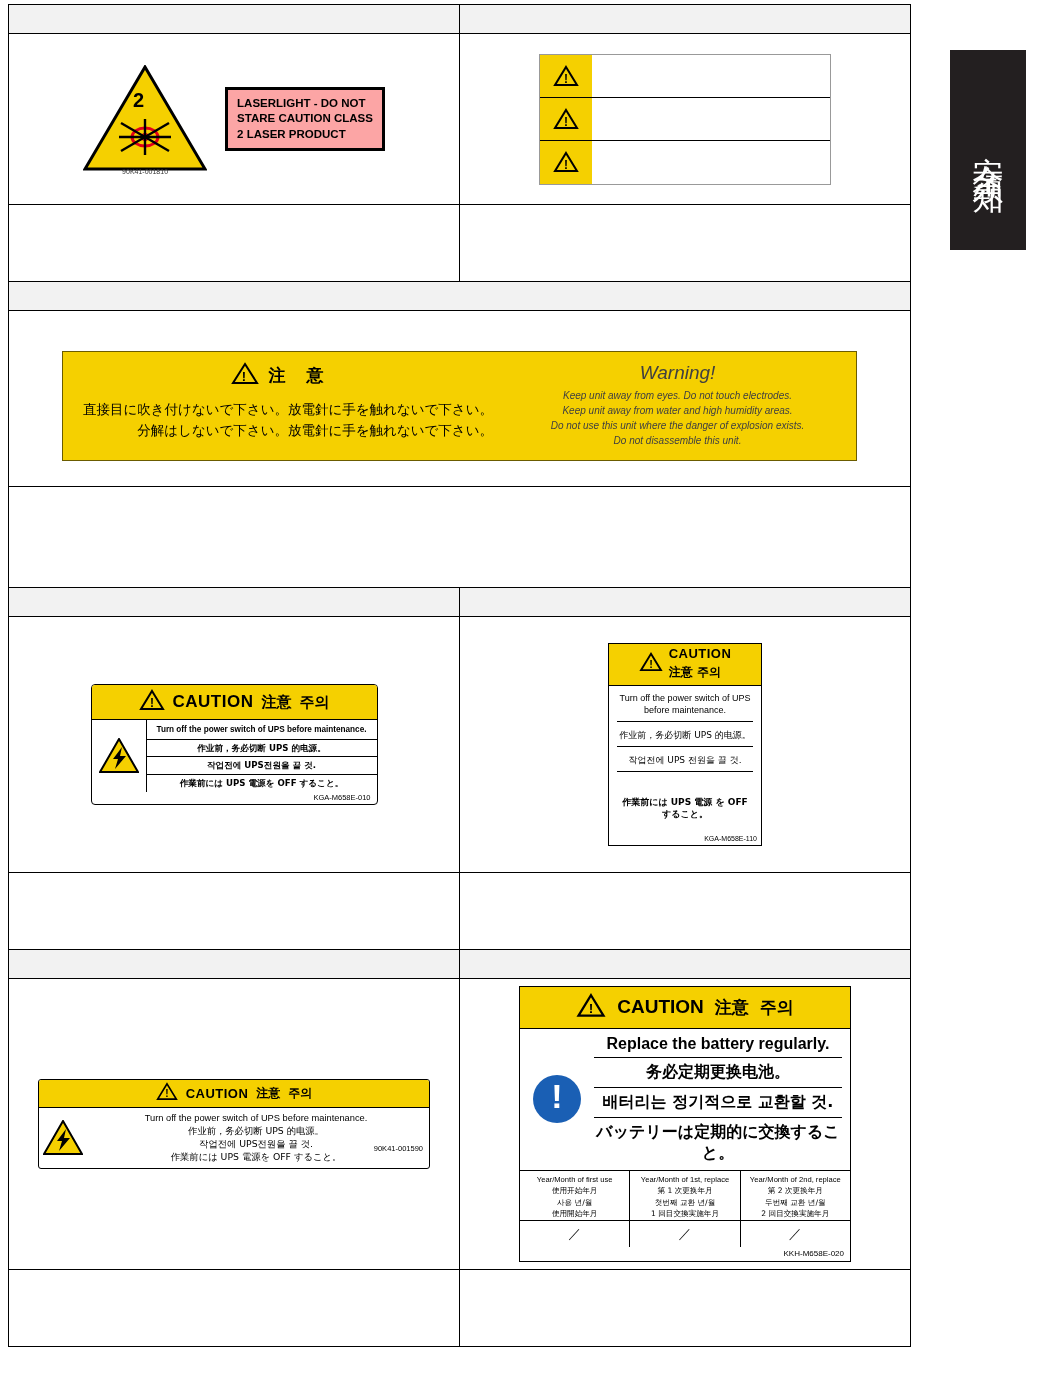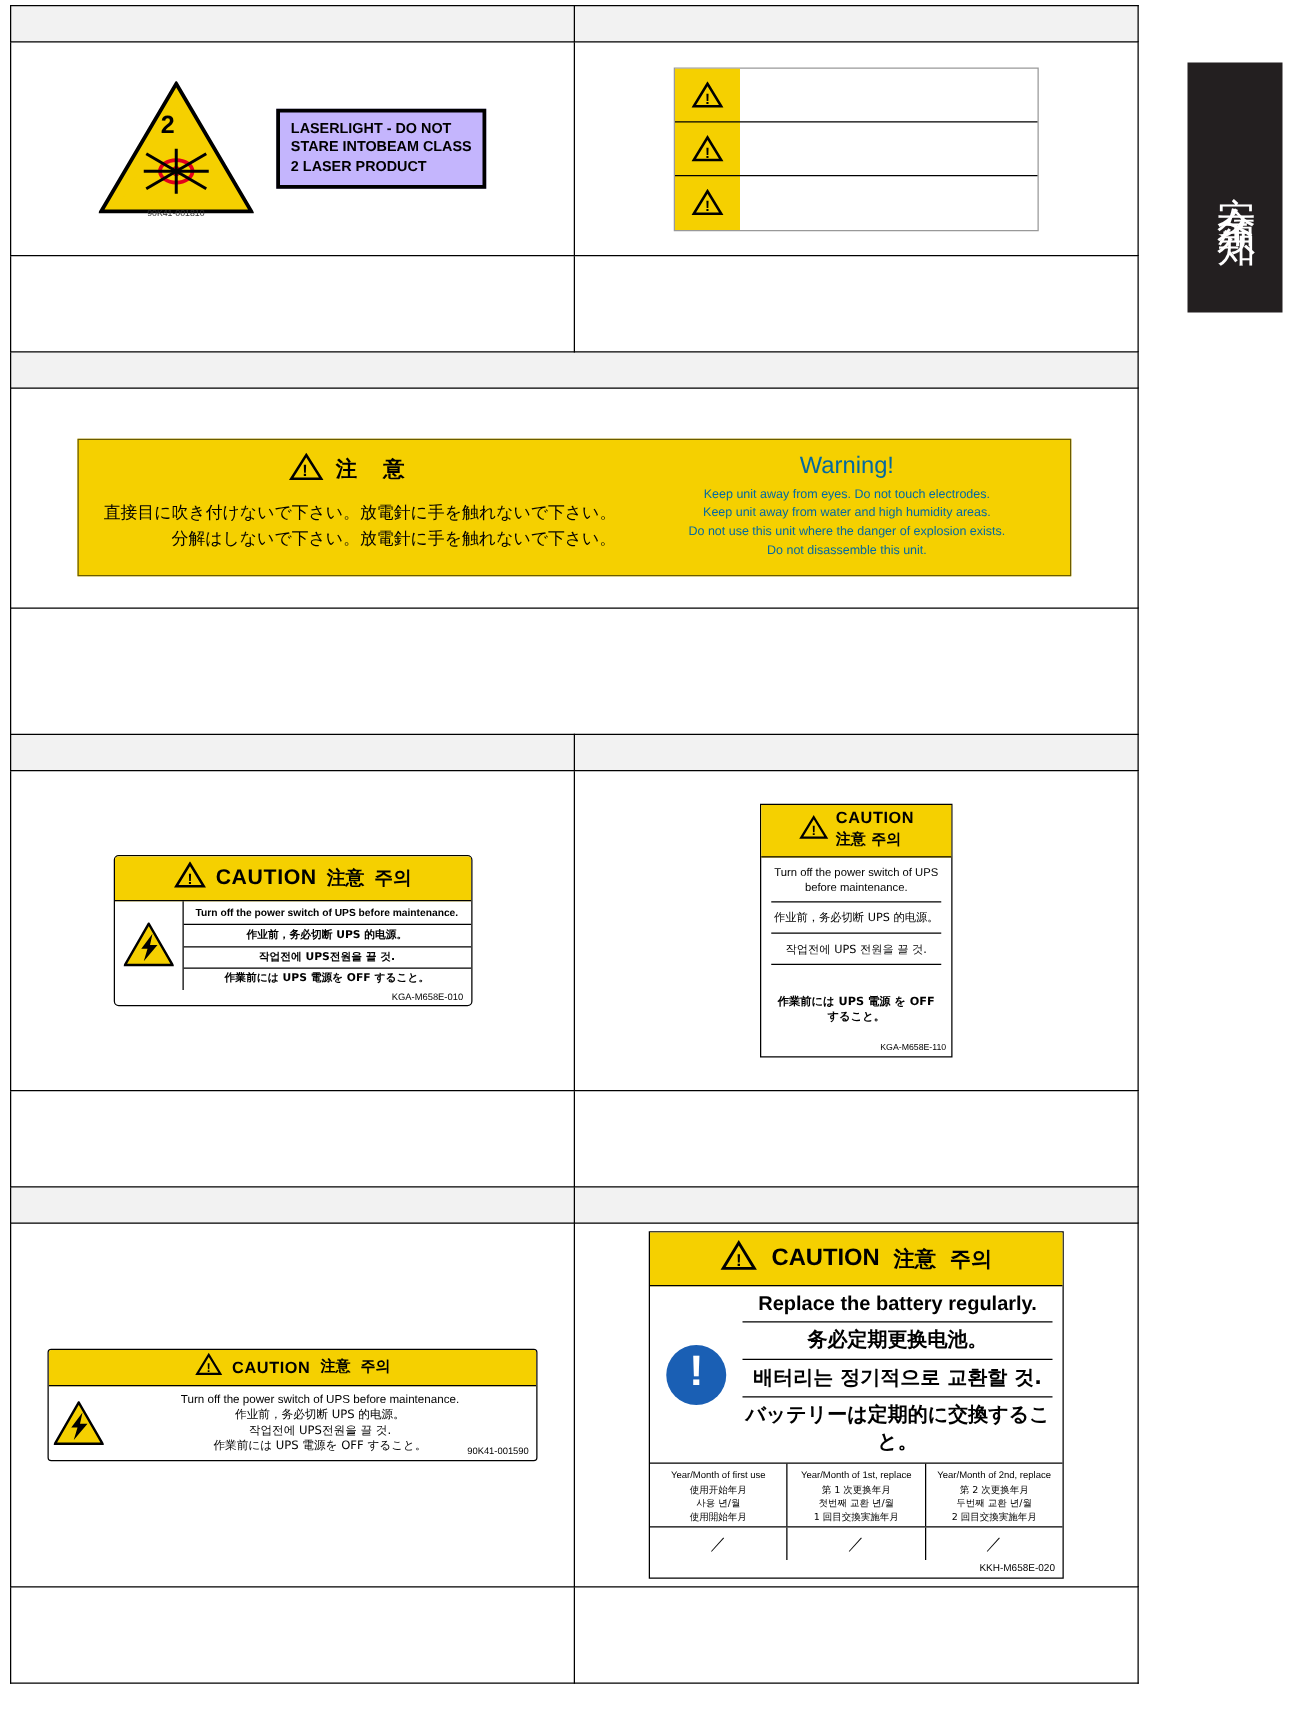--- a/index.html
+++ b/index.html
@@ -105,21 +105,21 @@
     position: absolute;
     bottom: -2px;
     left: 0;
     width: 124px;
     text-align: center;
     font-size: 7px;
     color: #333;
   }
   .laser-text-box {
     border: 3px solid #000;
-    background: #c4b5fd;
+    background: #fca5a5;
     padding: 6px 9px;
     font-size: 11.5px;
     font-weight: bold;
     line-height: 1.35;
     text-align: left;
     color: #000;
     max-width: 165px;
   }
   
   .trio {
@@ -177,22 +177,23 @@
   .by-jp {
     margin-top: 10px;
     font-size: 13.5px;
     font-family: "DejaVu Sans", sans-serif;
     line-height: 1.6;
     text-align: right;
     padding-left: 10px;
   }
   .by-right {
     flex: 1;
-    color: #0369a1;
+    color: #404040;
     padding-left: 6px;
+    font-style: italic;
   }
   .by-warning {
     font-size: 19px;
     text-align: center;
     margin-bottom: 4px;
   }
   .by-en {
     font-size: 10px;
     line-height: 1.5;
   }
@@ -307,21 +308,21 @@
   .cl-flat-icon {
     width: 48px;
     display: flex; align-items: center; justify-content: center;
   }
   .cl-flat-lines { flex: 1; padding: 4px 6px 4px 2px; position: relative; }
   .cl-flat-line { font-size: 9.3px; line-height: 1.38; }
   .cl-flat-line.cjk { font-family: "DejaVu Sans", sans-serif; }
   .cl-flat-code {
     position: absolute;
     right: 6px;
-    bottom: 3px;
+    bottom: 15px;
     font-size: 7.5px;
   }
   
   .bat {
     width: 330px;
     margin: 0 auto;
     border: 1px solid #000;
     background: #fff;
   }
   .bat-head {
@@ -426,21 +427,21 @@
                   <line x1="0" y1="-18" x2="0" y2="18"></line>
                   <line x1="-26" y1="0" x2="26" y2="0"></line>
                 </g>
               </g>
             </svg>
             <div class="laser-num">2</div>
             <div class="laser-code">90K41-001810</div>
           </div>
           <div class="laser-text-box">
             <div>LASERLIGHT - DO NOT</div>
-            <div>STARE INTOBEAM CLASS</div>
+            <div>STARE CAUTION CLASS</div>
             <div>2 LASER PRODUCT</div>
           </div>
         </div>
       </td>
       <td class="fig-cell">
         <div class="trio">
           <div class="trio-left">
             <div class="trio-row">
               <div class="warn-tri-wrap">
                 <svg width="26" height="22" viewBox="0 0 26 22" xmlns="http://www.w3.org/2000/svg">

